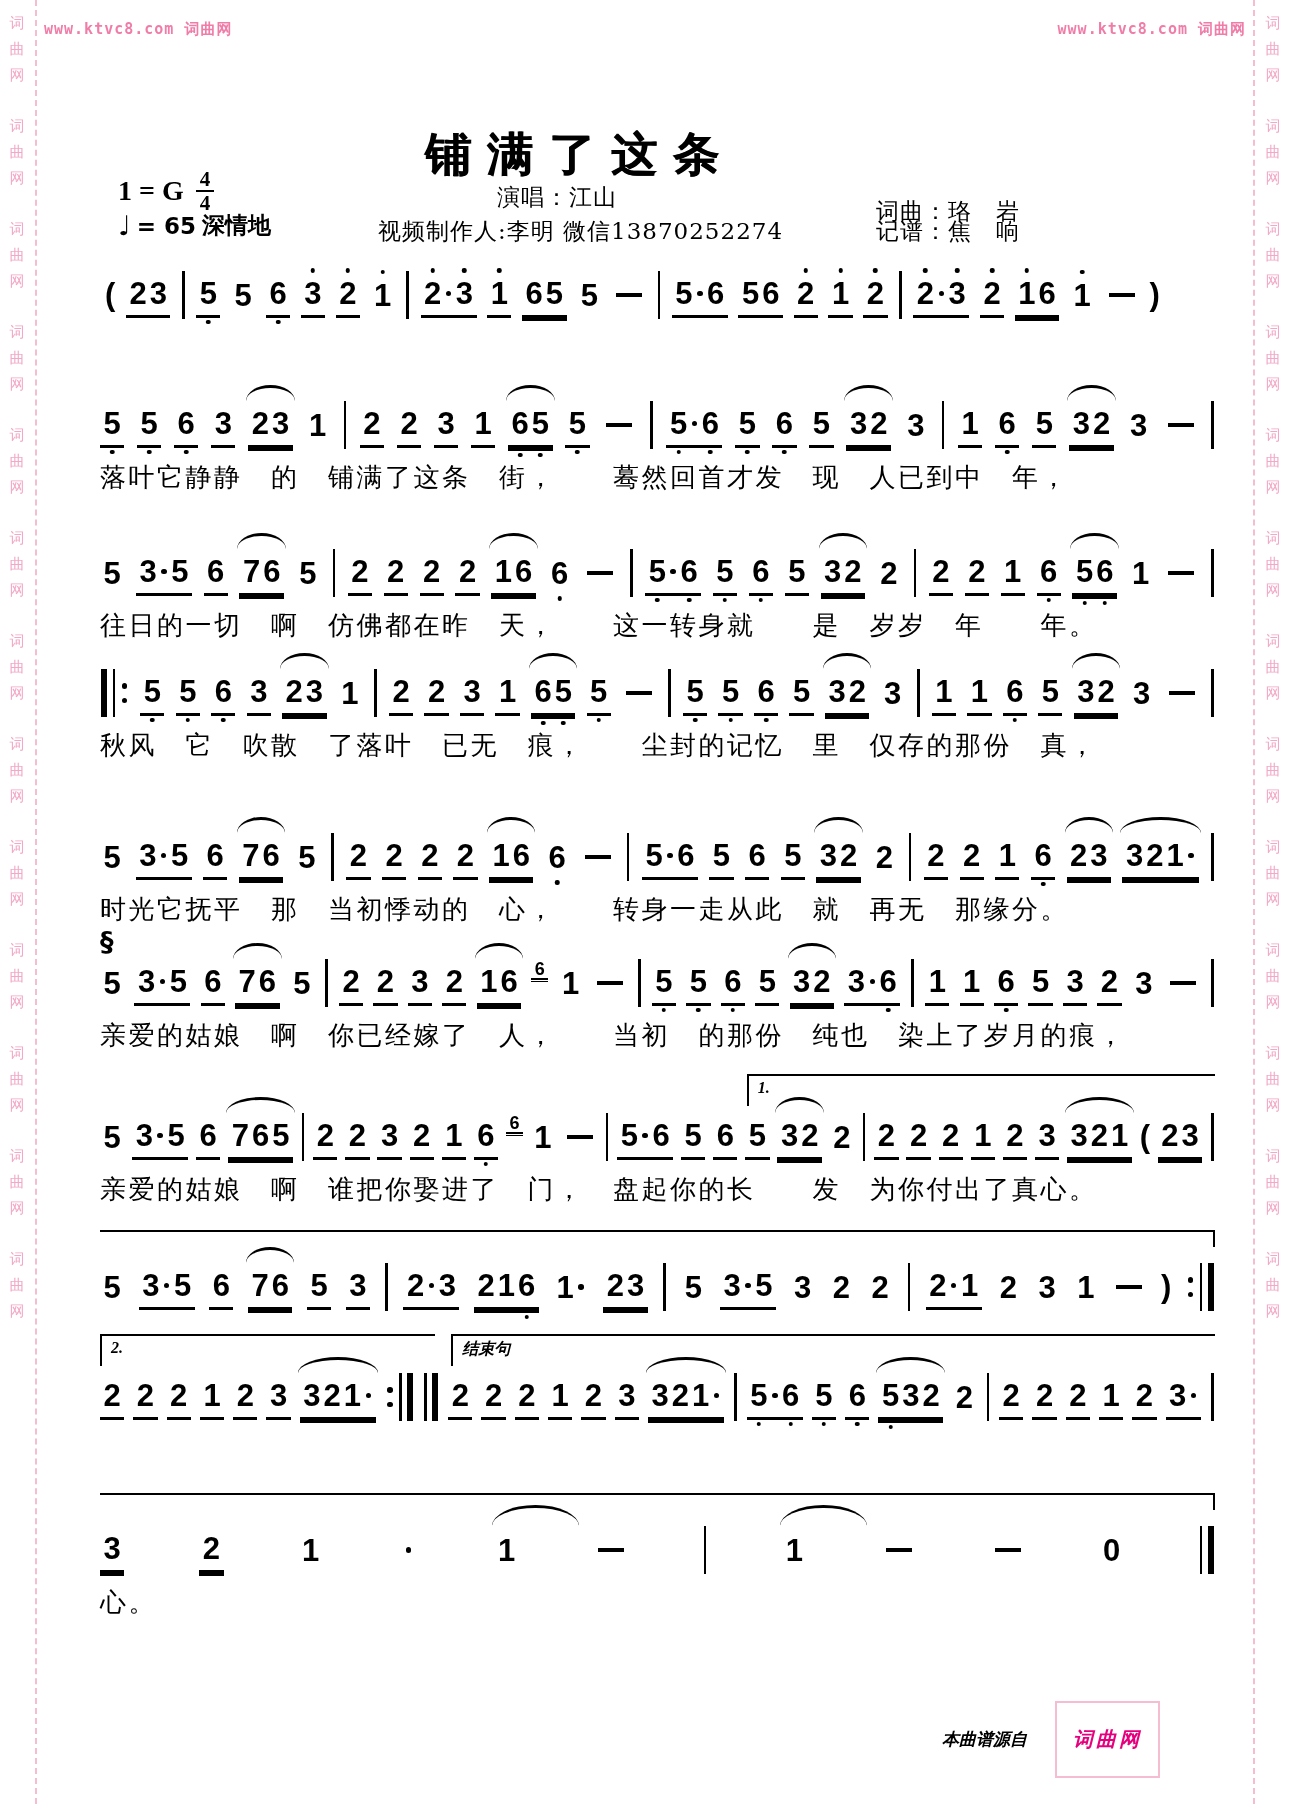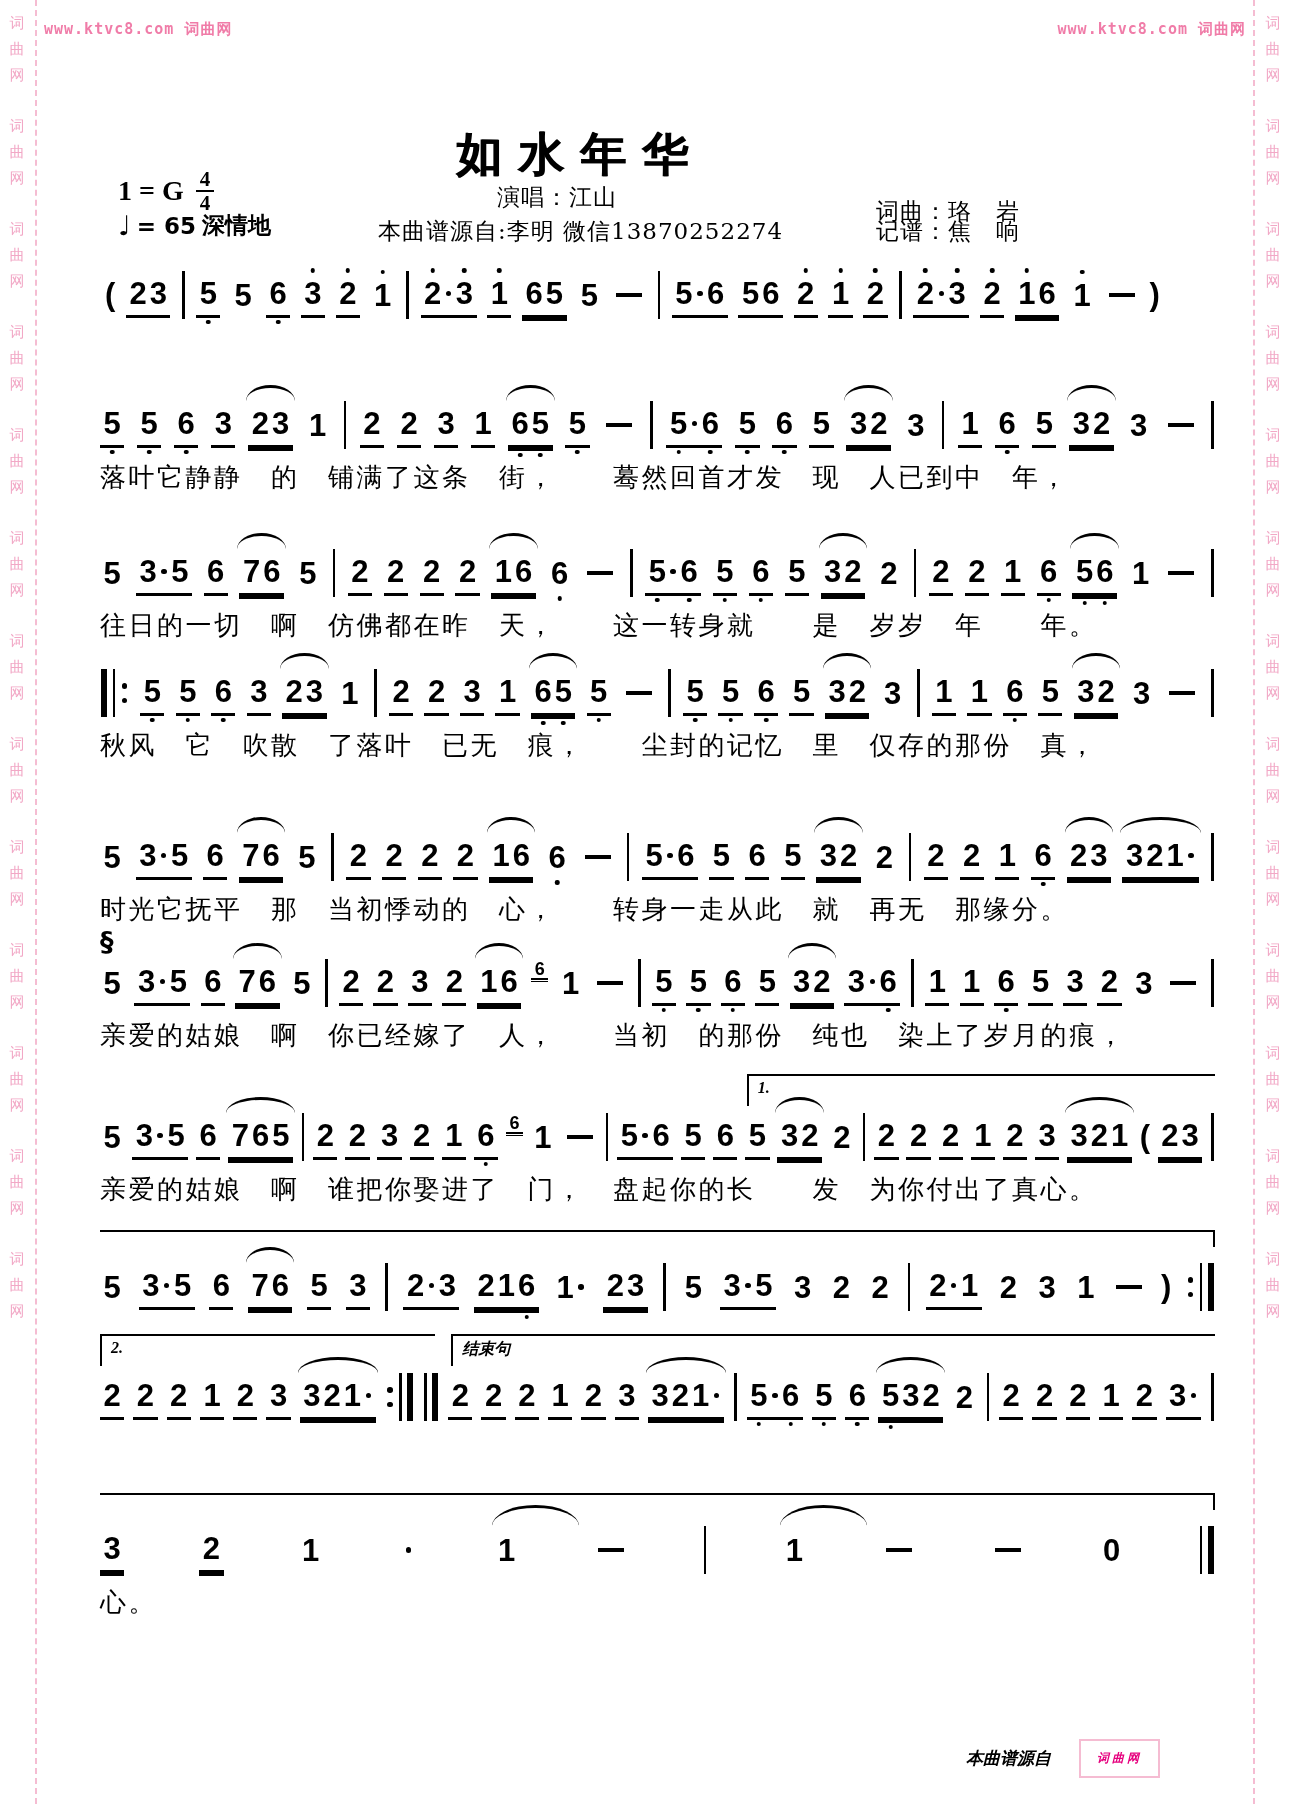--- a/index.html
+++ b/index.html
@@ -70,22 +70,22 @@
   .volta{position:absolute;top:-14px;height:32px;border-top:2.5px solid #000;
          border-left:2.5px solid #000;box-sizing:border-box;
          font:italic 700 16px "Liberation Serif",serif;padding:3px 0 0 9px;}
   .volta.endlbl{font-style:italic;font-size:16px;}
   .contline{position:absolute;top:-8px;left:0;right:0;height:15px;
             border-top:2.5px solid #000;border-right:2.5px solid #000;}
 
   
   .footer{position:absolute;bottom:26px;right:130px;display:flex;align-items:center;gap:28px;font-style:italic;}
   .src{font-size:17px;font-weight:700;}
-  .logo{border:2px solid #f5bcd2;color:#e6007e;font-weight:900;font-size:12px;
-        padding:9px 16px;letter-spacing:3px;}
+  .logo{border:2px solid #f5bcd2;color:#e6007e;font-weight:900;font-size:20px;
+        padding:23px 16px;letter-spacing:3px;}
 </style>
 </head>
 <body>
 
 <div class="side left">
     <div class="sgroup">
       <span>词</span>
       <span>曲</span>
       <span>网</span>
     </div>
@@ -215,38 +215,38 @@
       <span>词</span>
       <span>曲</span>
       <span>网</span>
     </div>
   </div>
 <div class="dashline dl-left"></div>
 <div class="dashline dl-right"></div>
 <div class="hdr left">www.ktvc8.com 词曲网</div>
 <div class="hdr right">www.ktvc8.com 词曲网</div>
 
-<div class="title">如水年华</div>
+<div class="title">铺满了这条</div>
 
 <div class="keyline">
   <span>1 = G</span>
   <span class="ts">
     <span class="num">4</span>
     <span>4</span>
   </span>
 </div>
 
 <div class="tempoline">
   <span class="nq">♩</span>
   <span>= 65</span>
   <span>深情地</span>
 </div>
 
 <div class="credit singer">演唱：江山</div>
-<div class="credit video">本曲谱源自:李明 微信13870252274</div>
+<div class="credit video">视频制作人:李明 微信13870252274</div>
 <div class="credit writer">词曲：珞　岩</div>
 <div class="credit scriber">记谱：焦　响</div>
 
 <div id="score">
     <div class="system" style="top: 246px; left: 105px; width: 1055px;">
       <div class="nrow">
         <span class="paren">(</span>
         <span class="note u1">
           <span class="ch">2</span>
           <span class="ch">3</span>

